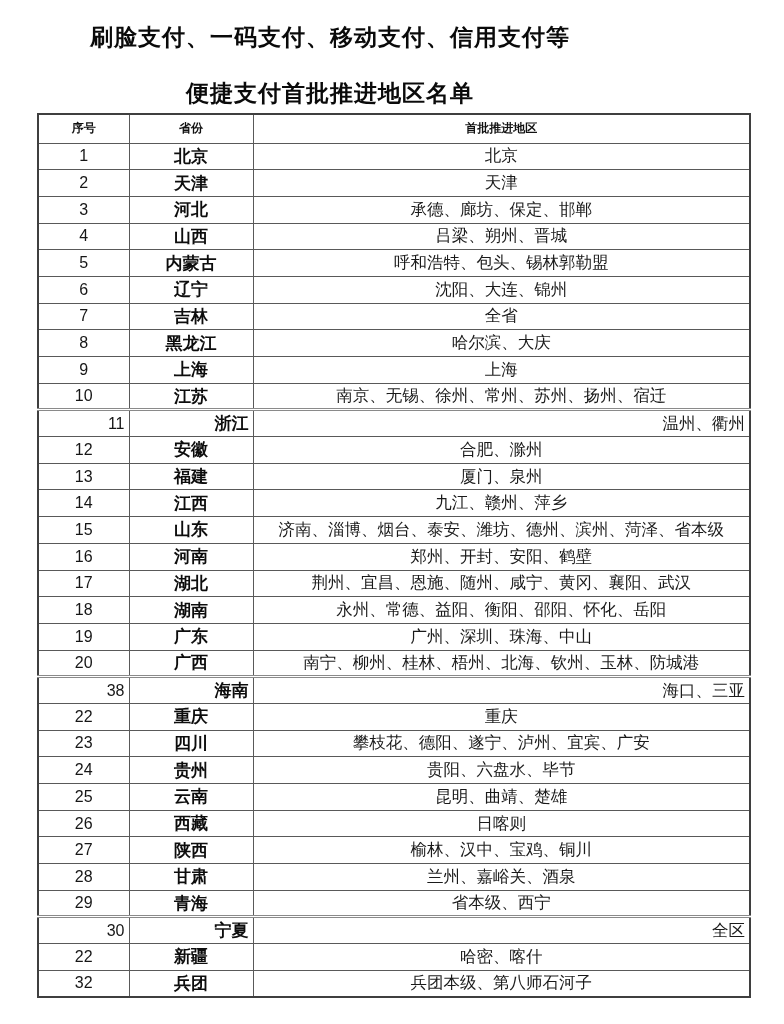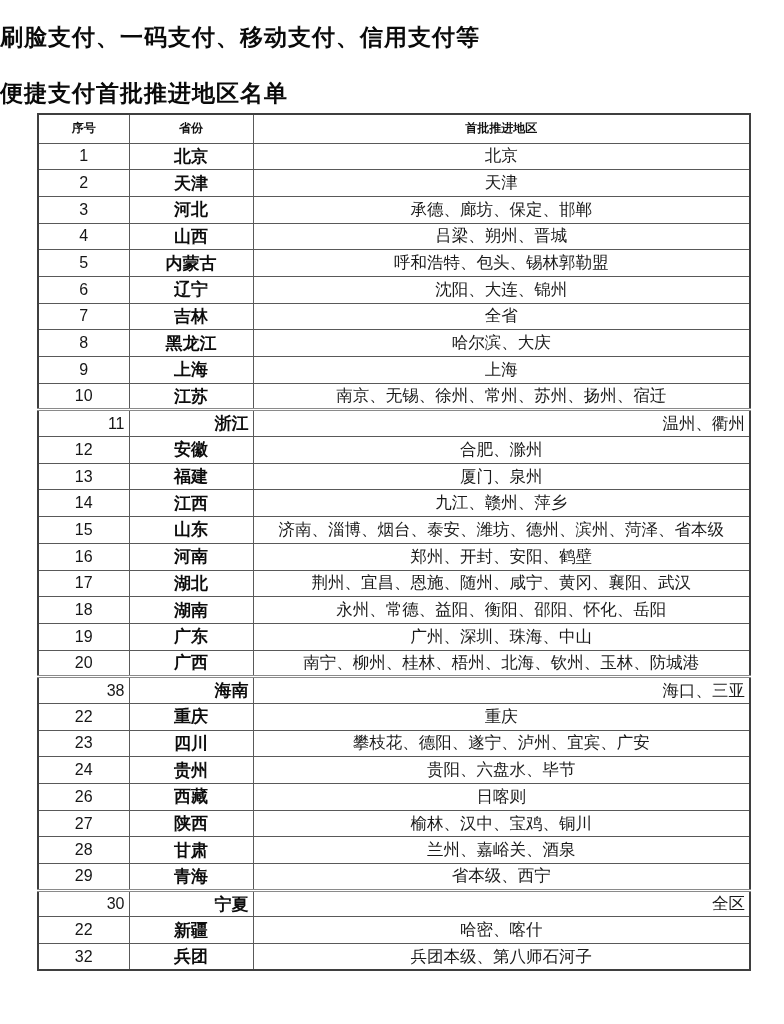--- a/index.html
+++ b/index.html
@@ -15,20 +15,21 @@
     position: relative;
     width: 784px;
     height: 1024px;
     background: #ffffff;
   }
   .title-block {
     position: absolute;
     top: 26px;
     left: 0;
     width: 660px;
+    text-align: center;
   }
   .title-line {
     font-size: 23px;
     font-weight: bold;
     letter-spacing: 1px;
     line-height: 1;
     color: #0a0a0a;
   }
   .title-line + .title-line {
     margin-top: 33px;
@@ -220,20 +221,25 @@
       <td class="cell-no">23</td>
       <td class="cell-prov">四川</td>
       <td class="cell-reg">攀枝花、德阳、遂宁、泸州、宜宾、广安</td>
     </tr>
         <tr>
       <td class="cell-no">24</td>
       <td class="cell-prov">贵州</td>
       <td class="cell-reg">贵阳、六盘水、毕节</td>
     </tr>
         <tr>
+      <td class="cell-no">25</td>
+      <td class="cell-prov">云南</td>
+      <td class="cell-reg">昆明、曲靖、楚雄</td>
+    </tr>
+        <tr>
       <td class="cell-no">26</td>
       <td class="cell-prov">西藏</td>
       <td class="cell-reg">日喀则</td>
     </tr>
         <tr>
       <td class="cell-no">27</td>
       <td class="cell-prov">陕西</td>
       <td class="cell-reg">榆林、汉中、宝鸡、铜川</td>
     </tr>
         <tr>

